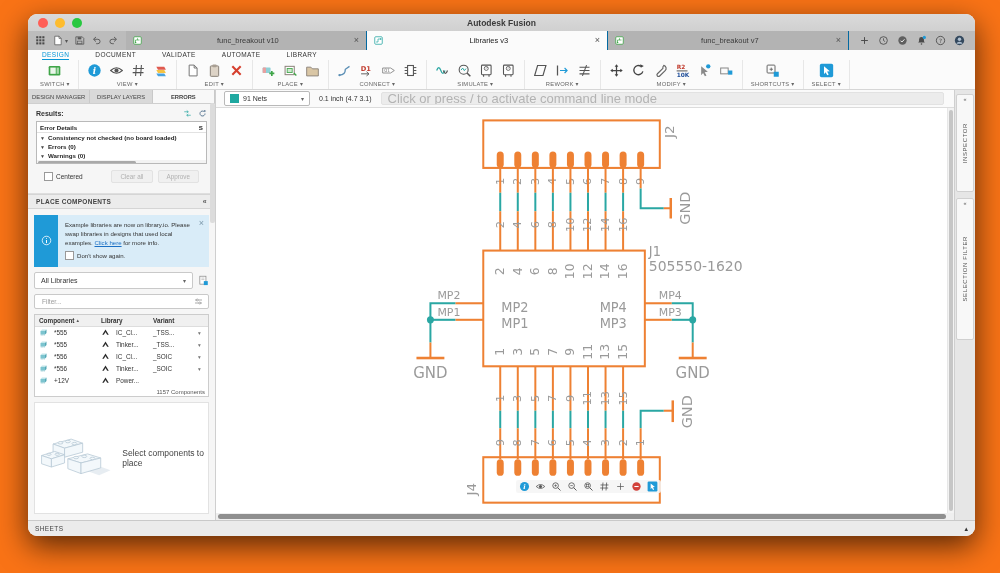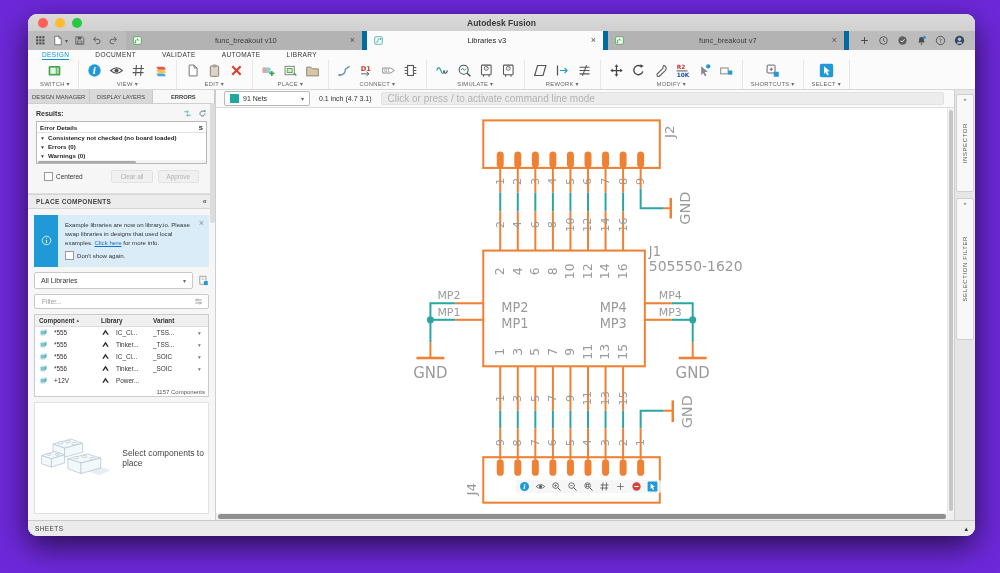--- a/index.html
+++ b/index.html
@@ -1,32 +1,32 @@
 <!DOCTYPE html>
 <html><head>
 <meta charset="utf-8">
 <style>
   html,body{margin:0;padding:0}
-  .screen{position:relative;width:1000px;height:573px;background:#6d28d9;overflow:hidden;
+  .screen{position:relative;width:1000px;height:573px;background:#f97316;overflow:hidden;
     font-family:"Liberation Sans","DejaVu Sans",sans-serif;-webkit-font-smoothing:antialiased}
   .window{position:absolute;left:28px;top:14px;width:947px;height:522px;border-radius:9px;overflow:hidden;
     display:flex;flex-direction:column;background:#fff;box-shadow:0 10px 30px rgba(0,0,0,.65)}
   
   .titlebar{height:17px;background:linear-gradient(#dadada,#d0d0d0);display:flex;align-items:center;position:relative;flex:none}
   .traffic{display:flex;gap:7px;margin-left:10px;z-index:2}
   .tl{width:10px;height:10px;border-radius:50%;display:inline-block}
   .title{position:absolute;left:0;right:0;text-align:center;font-size:8.5px;font-weight:bold;color:#3a3a3a}
   
   .tabbar{height:19px;background:#bcbcbc;display:flex;align-items:stretch;flex:none}
   .tabtools{display:flex;align-items:center;gap:6px;padding:0 7px}
   .tabtools svg{width:11px;height:11px;display:block}
   .tcar{font-size:6px;color:#555;margin-left:-4px}
   .doctabs{display:flex;flex:1;min-width:0}
   .dtab{flex:1;max-width:252px;display:flex;align-items:center;gap:4px;padding:0 7px;background:#b3b3b3;
-    border-right:5px solid #0369a1;font-size:7.5px;color:#3c3c3c;min-width:0;cursor:default}
+    border-right:1px solid #0369a1;font-size:7.5px;color:#3c3c3c;min-width:0;cursor:default}
   .dtab.active{background:#fbfbfb;color:#222}
   .dtab svg{width:9px;height:9px;flex:none}
   .dtab .dlabel{flex:1;text-align:center;white-space:nowrap;overflow:hidden;text-overflow:ellipsis}
   .dtab .x{color:#555;font-size:9px;line-height:1}
   .tabactions{display:flex;align-items:center;gap:8px;padding:0 10px}
   .tabactions svg{width:11px;height:11px;display:block}
   
   .menubar{height:10px;background:#fbfbfb;display:flex;gap:26px;padding-left:14px;align-items:stretch;flex:none}
   .menu-item{font-size:6.5px;color:#333;letter-spacing:.4px;display:flex;align-items:center;border-bottom:1.5px solid transparent;cursor:default}
   .menu-item.active{color:#0696d7;border-bottom-color:#0696d7}
@@ -93,21 +93,21 @@
   .empty{flex:1;background:#fff;border:1px solid #e2e2e2;display:flex;flex-direction:row;align-items:center;justify-content:center;gap:10px;min-height:0}
   .empty-text{font-size:8.5px;color:#444}
   .lp-scroll{position:absolute;right:0;top:13px;width:5px;height:120px;background:#dcdcdc;border-radius:2px}
   
   .center{flex:1;display:flex;flex-direction:column;min-width:0}
   .command-bar{height:17px;background:#fafafa;border-bottom:1px solid #dcdcdc;display:flex;align-items:center;gap:9px;padding:0 8px;flex:none}
   .nets{display:flex;align-items:center;gap:4px;background:#fff;border:1px solid #b9b9b9;border-radius:2px;height:13px;padding:0 5px;width:74px;font-size:7px;color:#333;cursor:pointer}
   .swatch{width:9px;height:9px;flex:none}
   .nets .car{margin-left:auto;color:#666;font-size:6px}
   .coords{font-size:7px;color:#333;white-space:nowrap}
-  .cmd-input{flex:1;height:11px;background:#ececec;border:1px solid #e2e2e2;border-radius:2px;font-size:10px;color:#444;padding:0 6px;outline:none;font-family:inherit;min-width:0;margin-right:2px}
+  .cmd-input{flex:1;height:11px;background:#ececec;border:1px solid #e2e2e2;border-radius:2px;font-size:13px;color:#444;padding:0 6px;outline:none;font-family:inherit;min-width:0;margin-right:2px}
   .cmd-input::placeholder{color:#b3b3b3}
   .canvas{flex:1;position:relative;background:#fff;min-height:0;overflow:hidden}
   .canvas svg.schem{position:absolute;inset:0;width:100%;height:100%}
   .vscroll{position:absolute;right:0;top:0;bottom:0;width:6px;background:#f3f3f3;border-left:1px solid #e7e7e7}
   .vthumb{position:absolute;top:2px;bottom:2px;left:1px;width:4px;background:#c6c6c6;border-radius:2px}
   .overlay-bar{position:absolute;left:300px;top:372px;display:flex;gap:5px;align-items:center;background:rgba(245,245,245,.85);padding:1px 3px;border-radius:2px}
   .overlay-bar .ovi{display:inline-flex;cursor:pointer}
   .overlay-bar svg{width:11px;height:11px;display:block}
   .hscroll{height:7px;background:#efefef;position:relative;flex:none}
   .hthumb{position:absolute;left:2px;right:8px;top:1px;height:5px;background:#8f8f8f;border-radius:2.5px}

